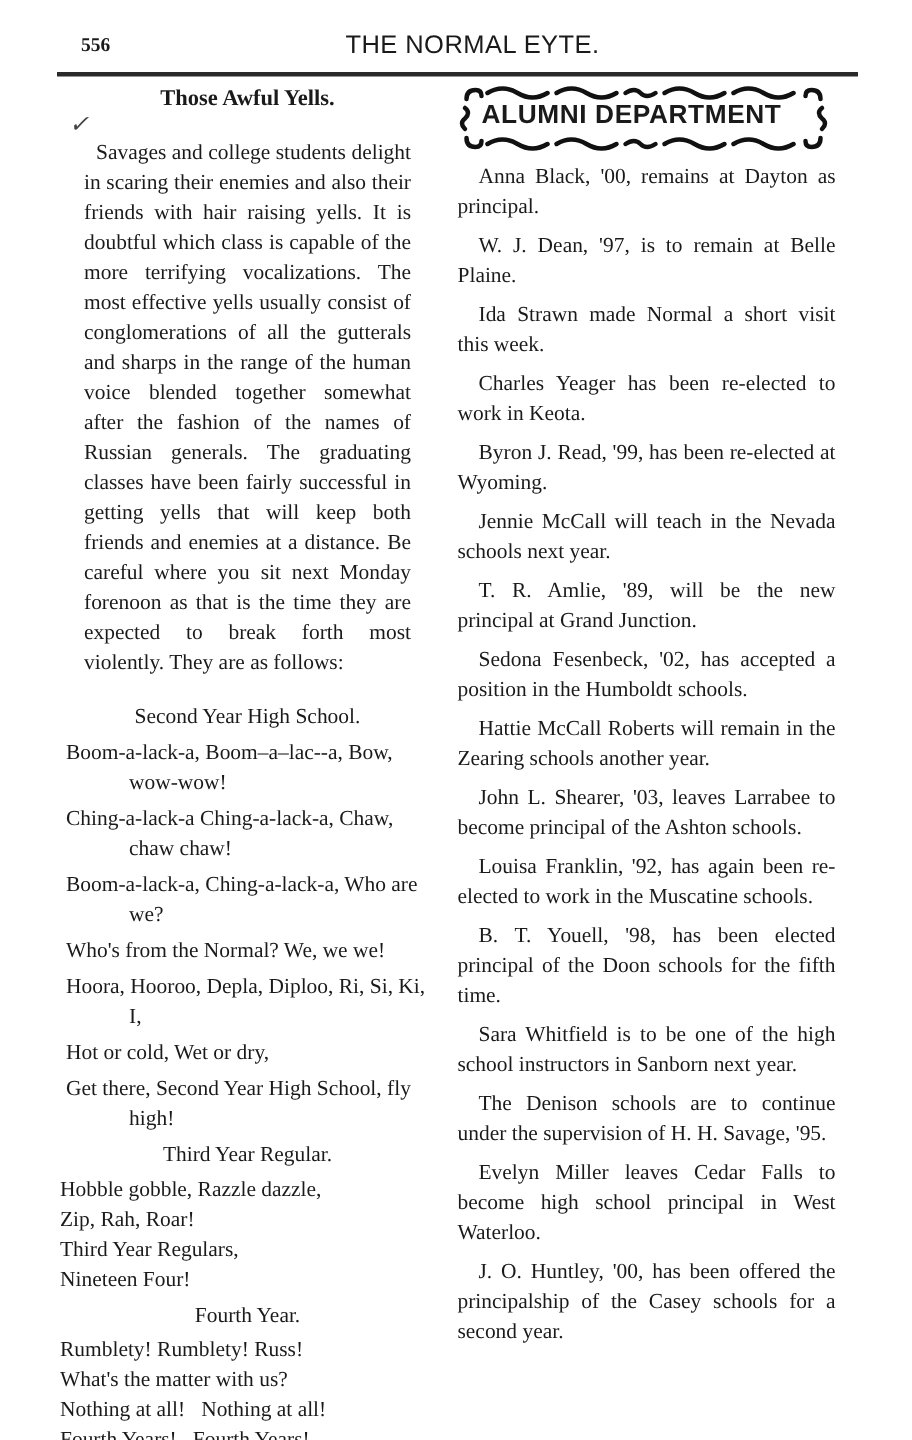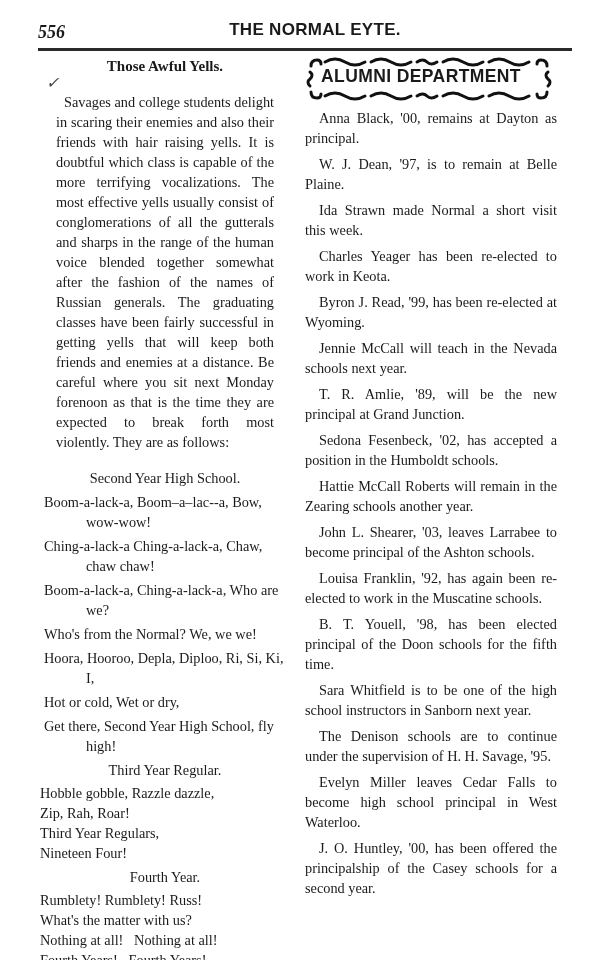--- a/index.html
+++ b/index.html
@@ -4,26 +4,26 @@
   <style>
     html, body { margin: 0; padding: 0; }
     body {
       width: 608px; height: 960px; background: #ffffff; position: relative; overflow: hidden;
       font-family: "DejaVu Serif", "Liberation Serif", serif; color: #1a1a1a;
     }
     .page-header {
       position: absolute; left: 38px; top: 20px; width: 534px; height: 22px;
     }
     .page-number {
-      position: absolute; left: 0; top: 2px; font-family: "Liberation Serif", serif;
-      font-weight: bold; font-size: 18px; font-style: italic;
+      position: absolute; left: 16px; top: 2px; font-family: "Liberation Serif", serif;
+      font-weight: bold; font-size: 13px;
     }
     .journal-title {
       position: absolute; left: 0; right: 0; top: 0; text-align: center;
-      font-family: "Liberation Sans", sans-serif; font-weight: bold; font-size: 17px; letter-spacing: 0.3px;
+      font-family: "Liberation Sans", sans-serif; font-weight: normal; font-size: 17px; letter-spacing: 0.3px;
       padding-left: 20px;
     }
     .header-rule {
       position: absolute; left: 38px; top: 48px; width: 534px; height: 3px; background: #2a2a2a;
     }
     .col {
       position: absolute; top: 56px; font-family: "Liberation Serif", serif; font-size: 14.3px; line-height: 20px;
     }
     .col-left { left: 40px; width: 250px; }
     .col-right { left: 305px; width: 252px; }

